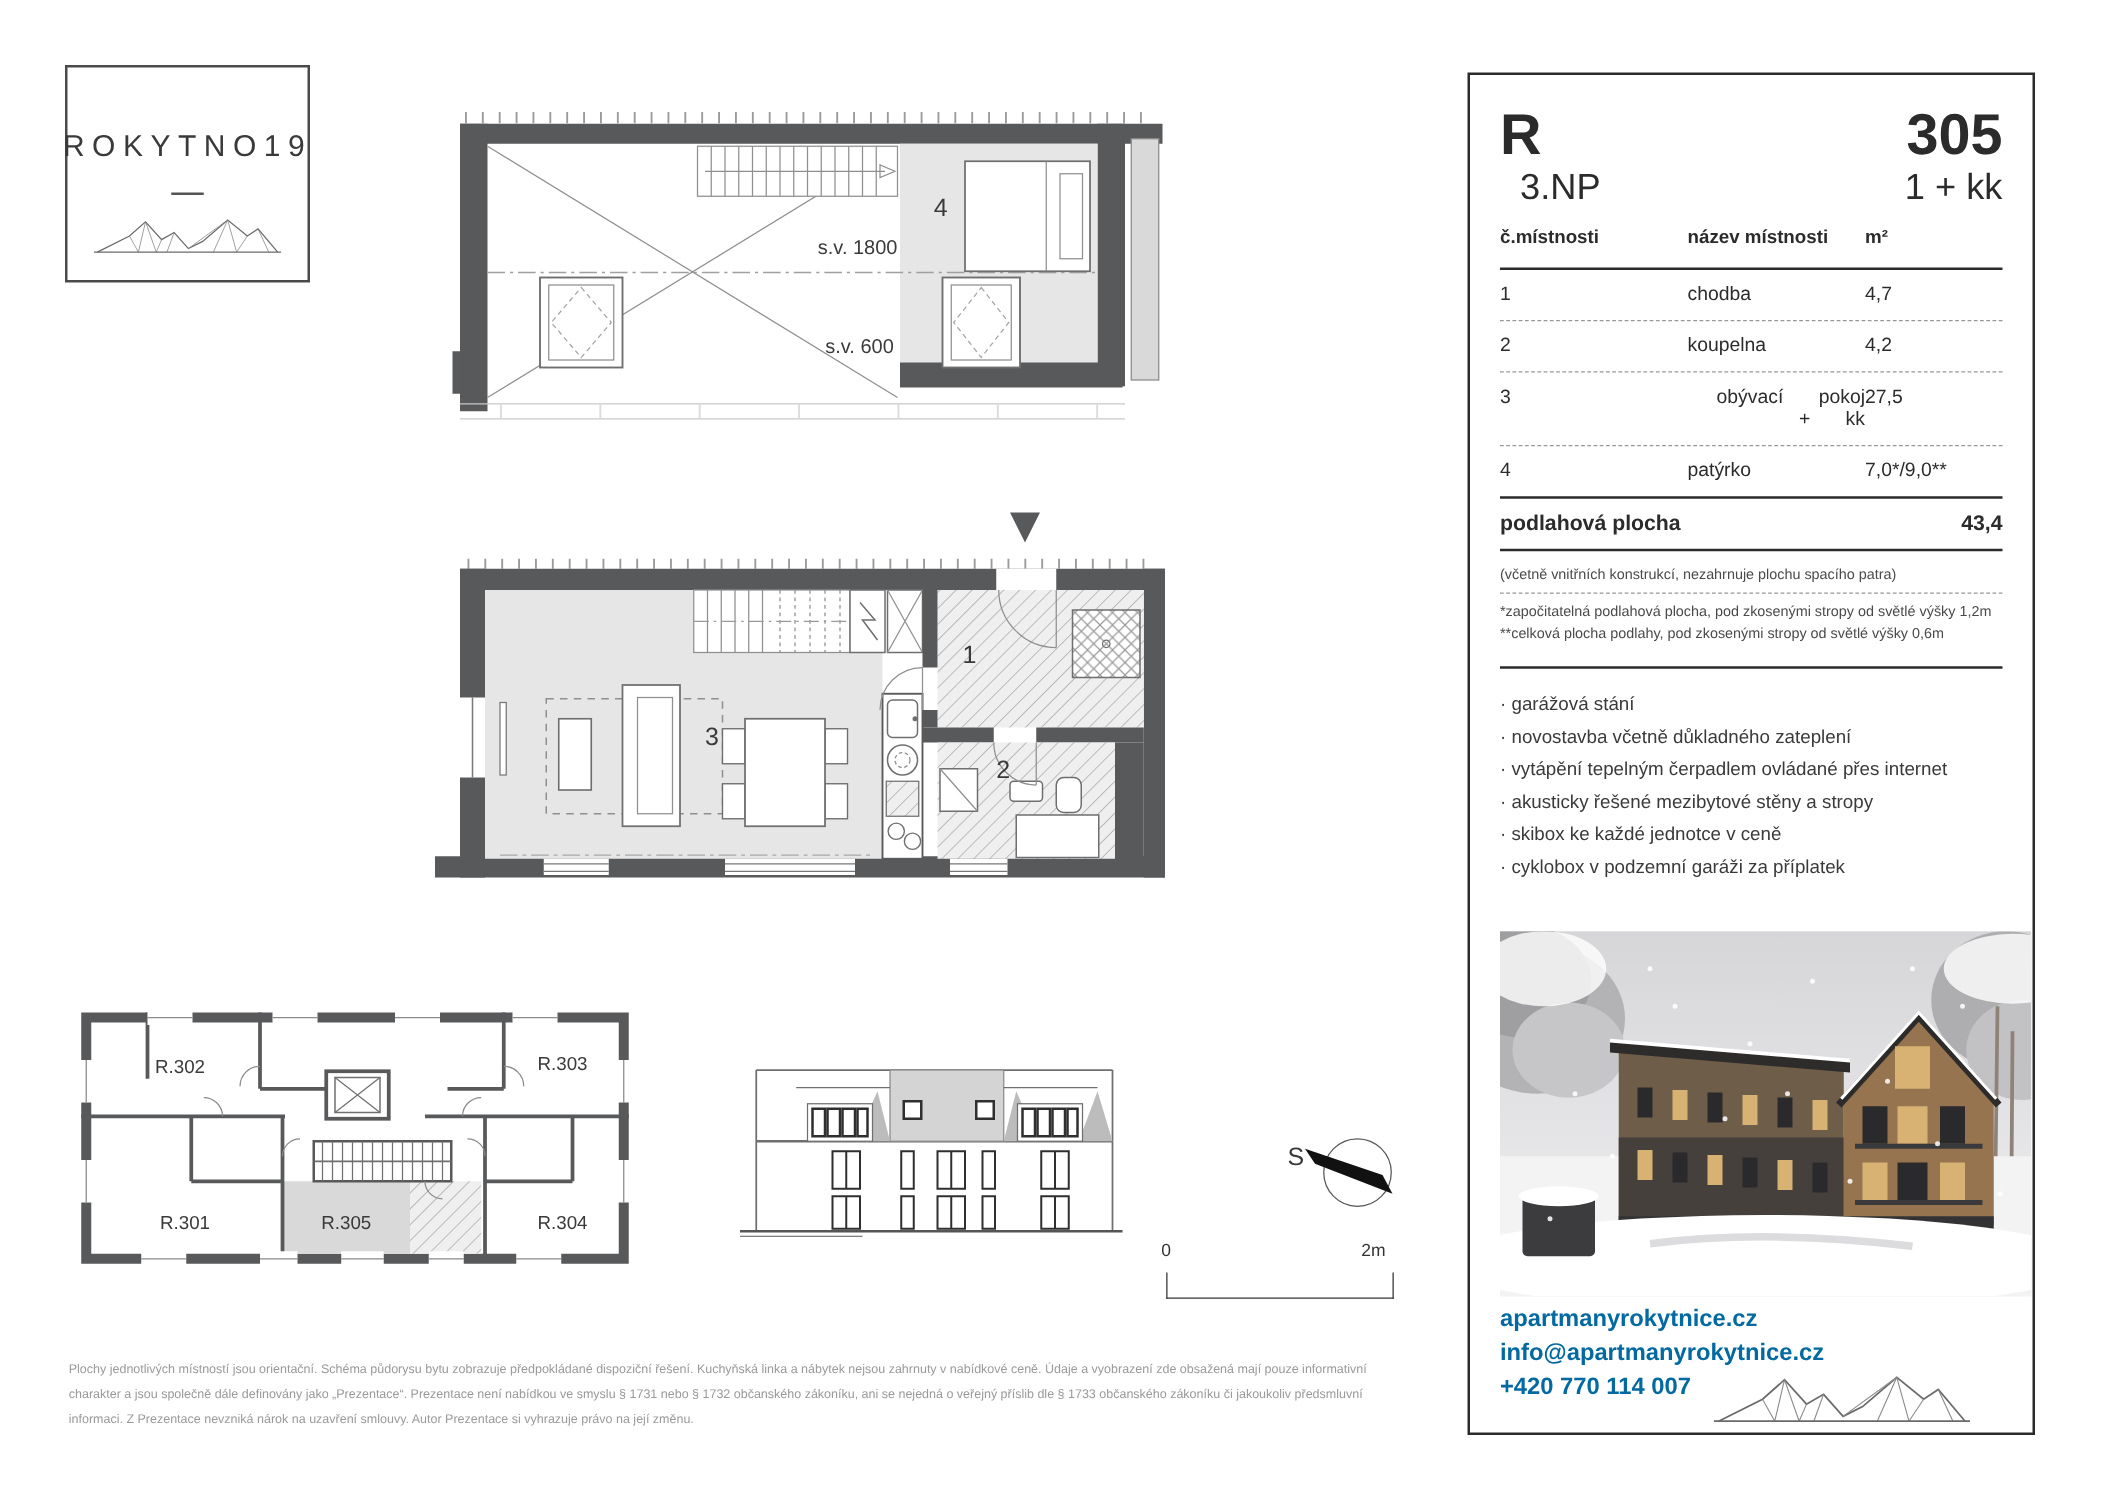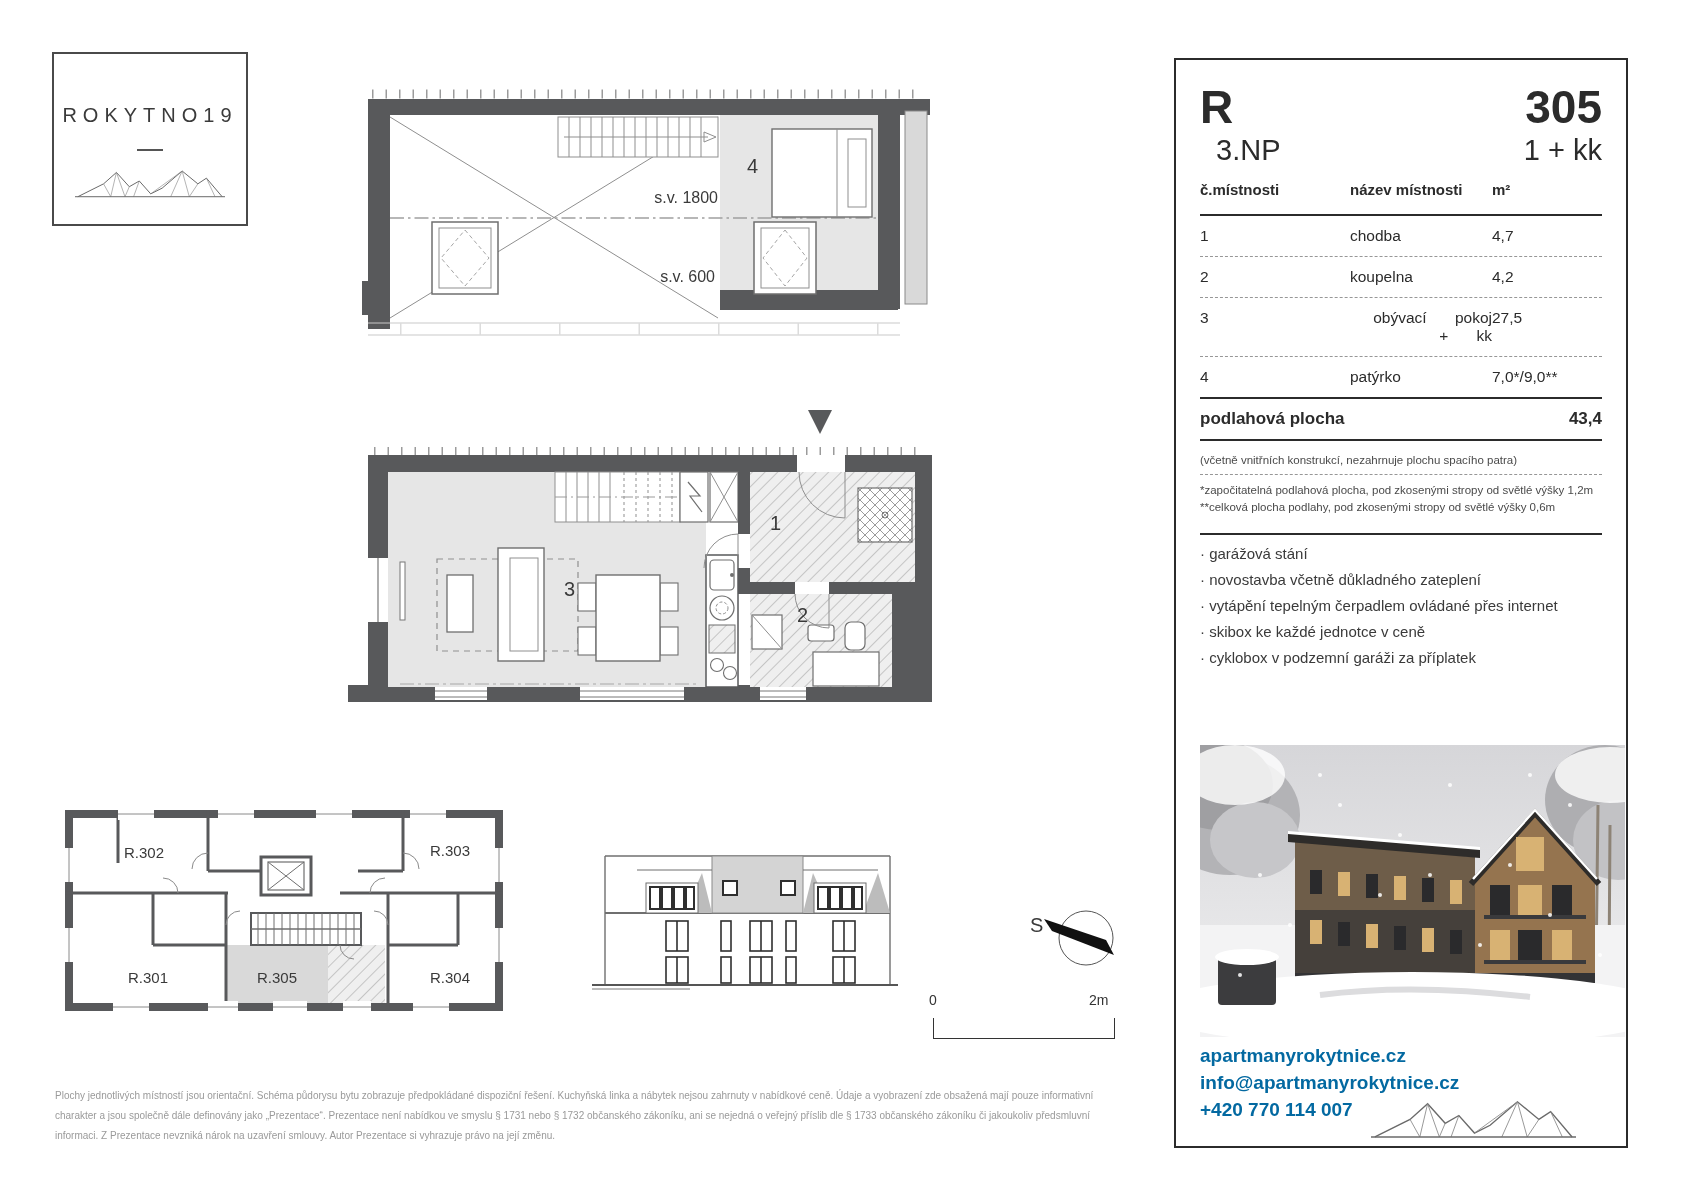--- a/index.html
+++ b/index.html
@@ -3,21 +3,21 @@
 <meta charset="utf-8">
 <style>
   html,body{margin:0;padding:0;background:#fff;}
   body{width:1683px;height:1190px;position:relative;overflow:hidden;
        font-family:"Liberation Sans",sans-serif;color:#2b2b2b;}
   .abs{position:absolute;}
 
   
   .logo-box{left:52px;top:52px;width:192px;height:170px;border:2px solid #4a4a4a;
             display:flex;flex-direction:column;align-items:center;}
-  .logo-title{margin-top:50px;font-size:20px;font-weight:500;letter-spacing:6px;color:#3a3a3a;}
+  .logo-title{margin-top:50px;font-size:24px;font-weight:500;letter-spacing:6px;color:#3a3a3a;}
   .logo-dash{width:26px;border-top:2px solid #555;margin-top:22px;}
   .logo-mtn{margin-top:10px;}
 
   
   .plan{left:340px;top:85px;}
   .plan2{left:340px;top:400px;}
   .ovw{left:58px;top:753px;}
   .elev{left:560px;top:775px;}
   .cmp{left:1028px;top:898px;}
 
@@ -49,21 +49,21 @@
   .c-no{width:150px;} .c-name{flex:1;} .c-area{width:110px;text-align:left;}
   .spread{word-spacing:24px;text-align:right;}
   .tot-row{display:flex;font-size:17px;font-weight:700;padding:10px 0;border-bottom:2px solid #2b2b2b;}
   .tot-row .c-name{flex:1;} .tot-row .c-area{width:110px;text-align:right;}
   .noz{padding:10px 0 8px 0;}
   .noz-top{display:flex;font-size:17px;font-weight:700;}
   .noz-note{font-size:11.5px;font-weight:400;color:#4a4a4a;margin-top:3px;}
   .noz-dash{border-top:1px dashed #979797;margin:8px 0 7px 0;}
   .fnote{font-size:11.5px;color:#4a4a4a;line-height:17px;}
   .rule2{border-top:2px solid #2b2b2b;margin-top:9px;}
-  .features{margin-top:6px;font-size:15px;line-height:26px;color:#3a3a3a;}
+  .features{margin-top:16px;font-size:15px;line-height:26px;color:#3a3a3a;}
   .photo{position:absolute;left:24px;top:685px;width:425px;height:292px;overflow:hidden;background:#e3e3e5;}
   .contact{position:absolute;left:24px;top:982px;font-size:19px;font-weight:700;line-height:27px;color:#0369a1;}
   .panel-mtn{position:absolute;left:195px;top:1028px;}
 </style>
 </head>
 <body>
 
 <svg width="0" height="0" style="position:absolute">
   <defs>
     <pattern id="hatch" width="9" height="9" patternUnits="userSpaceOnUse" patternTransform="rotate(45)">
@@ -423,20 +423,21 @@
       <div class="fnote">*započitatelná podlahová plocha, pod zkosenými stropy od světlé výšky 1,2m</div>
       <div class="fnote">**celková plocha podlahy, pod zkosenými stropy od světlé výšky 0,6m</div>
     </div>
     <div class="rule2"></div>
   </div>
 
   <div class="features">
     <div>· garážová stání</div>
     <div>· novostavba včetně důkladného zateplení</div>
     <div>· vytápění tepelným čerpadlem ovládané přes internet</div>
+    <div>· akusticky řešené mezibytové stěny a stropy</div>
     <div>· skibox ke každé jednotce v ceně</div>
     <div>· cyklobox v podzemní garáži za příplatek</div>
   </div>
 
   <div class="photo">
     <svg width="425" height="292" viewBox="0 0 425 292">
       <rect width="425" height="292" fill="url(#sky)"></rect>
       <g>
         <ellipse cx="30" cy="70" rx="70" ry="60" fill="#b3b3b6"></ellipse>
         <ellipse cx="18" cy="40" rx="55" ry="45" fill="#9f9fa2"></ellipse>

